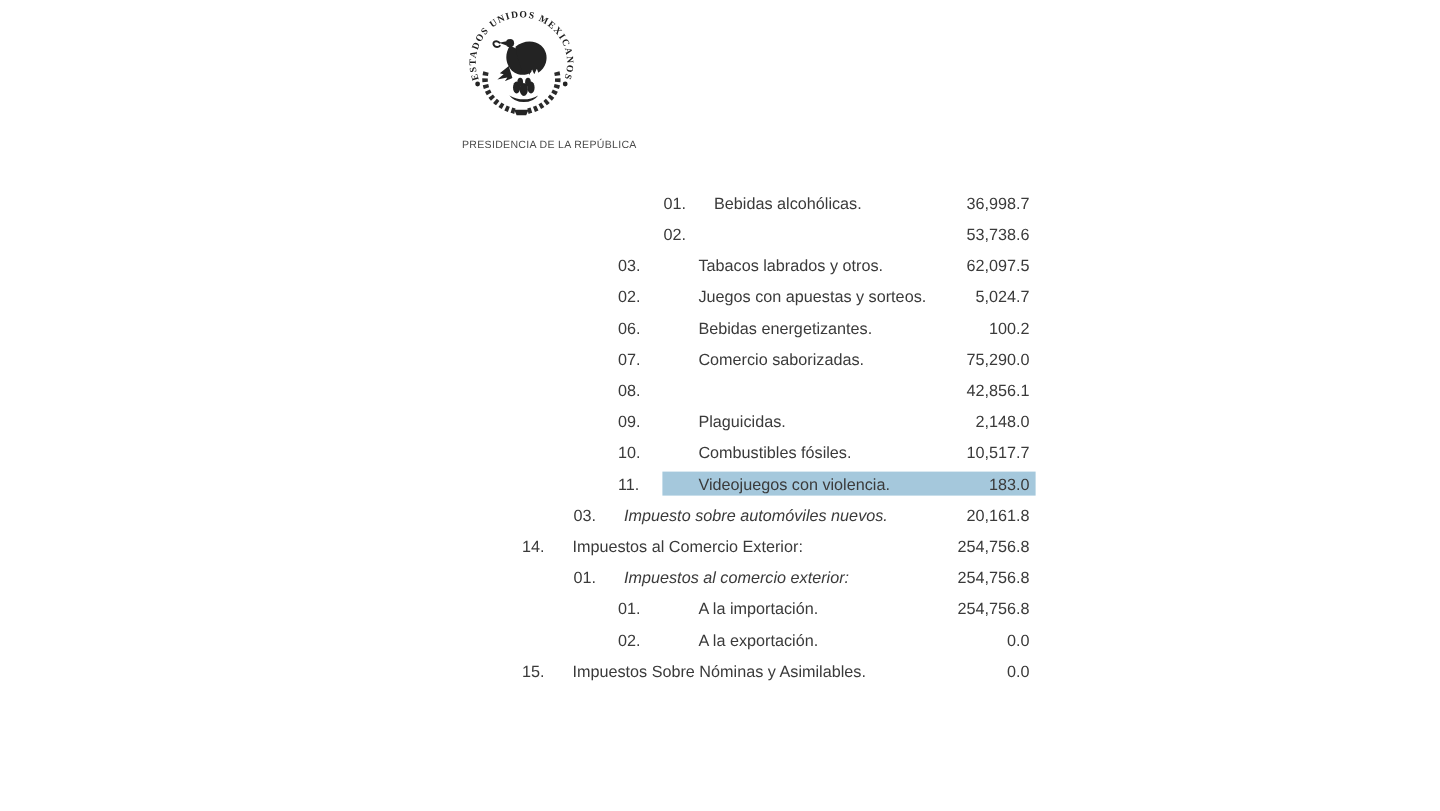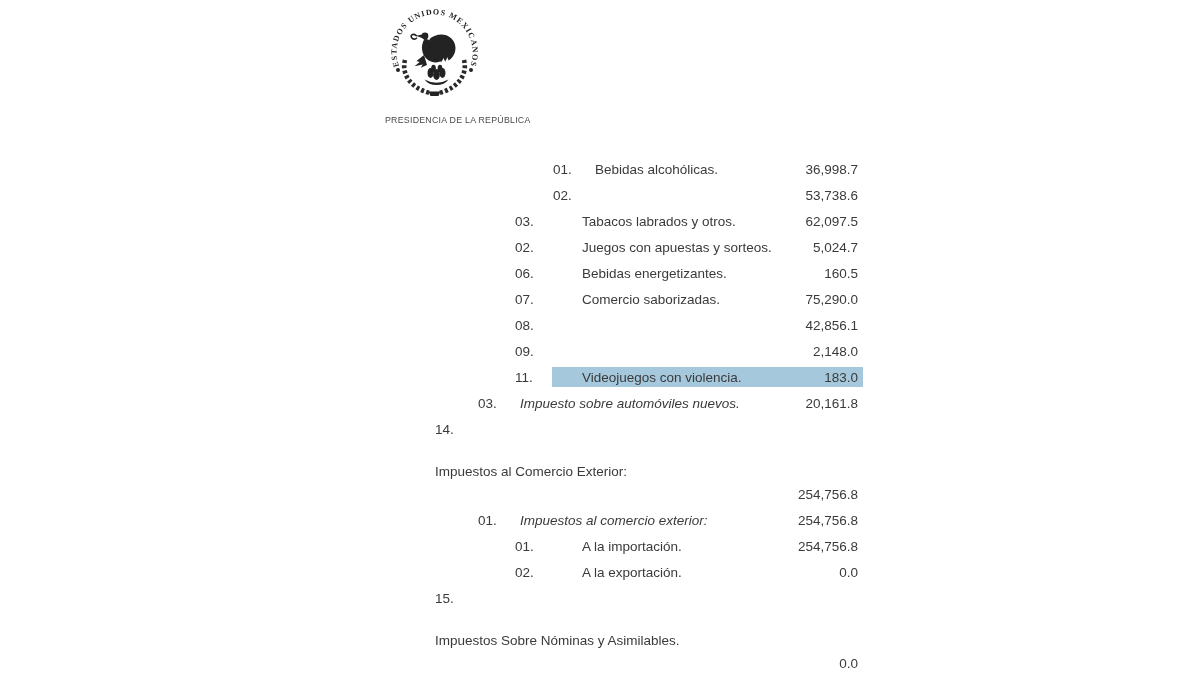--- a/index.html
+++ b/index.html
@@ -28,21 +28,21 @@
   .row {
     position:relative;
     display:flex; align-items:flex-start;
     line-height:23px;
     margin-bottom:3px;
   }
   .num   { flex:0 0 42px; position:relative; z-index:1; }
   .label { text-align:justify; text-justify:inter-word; position:relative; z-index:1; }
   .value { margin-left:auto; white-space:nowrap; padding-left:8px; position:relative; z-index:1; }
 
-  .lvl1 { padding-left:0;flex-direction:column; }    .lvl1 .label { width:298px; }
+  .lvl1 { padding-left:0; }    .lvl1 .label { width:298px; }
   .lvl2 { padding-left:43px; } .lvl2 .label { width:255px;font-style:italic; }
   .lvl3 { padding-left:80px; } .lvl3 .label { width:218px;margin-left:25px; }
   .lvl4 { padding-left:118px; }.lvl4 .label { width:180px; }
 
   .band { display:none; }
   .row.hl .band {
     display:block; position:absolute;
     left:117px; right:-5px; top:1px; bottom:2px;
     background:var(--hl, #a5c8dc);
     z-index:0;
@@ -120,37 +120,44 @@
     <div class="row lvl3">
 
     <span class="num">02.</span>
     <span class="label">Juegos con apuestas y sorteos.</span>
     <span class="value">5,024.7</span>
   </div>
     <div class="row lvl3">
 
     <span class="num">06.</span>
     <span class="label">Bebidas energetizantes.</span>
-    <span class="value">160.5</span>
+    <span class="value">100.2</span>
   </div>
     <div class="row lvl3">
 
     <span class="num">07.</span>
     <span class="label">Comercio saborizadas.</span>
     <span class="value">75,290.0</span>
   </div>
     <div class="row lvl3">
 
     <span class="num">08.</span>
     <span class="value">42,856.1</span>
   </div>
     <div class="row lvl3">
 
     <span class="num">09.</span>
+    <span class="label">Plaguicidas.</span>
     <span class="value">2,148.0</span>
+  </div>
+    <div class="row lvl3">
+
+    <span class="num">10.</span>
+    <span class="label">Combustibles fósiles.</span>
+    <span class="value">10,517.7</span>
   </div>
     <div class="row lvl3 hl">
     <div class="band"></div>
     <span class="num">11.</span>
     <span class="label">Videojuegos con violencia.</span>
     <span class="value">183.0</span>
   </div>
     <div class="row lvl2">
 
     <span class="num">03.</span>

